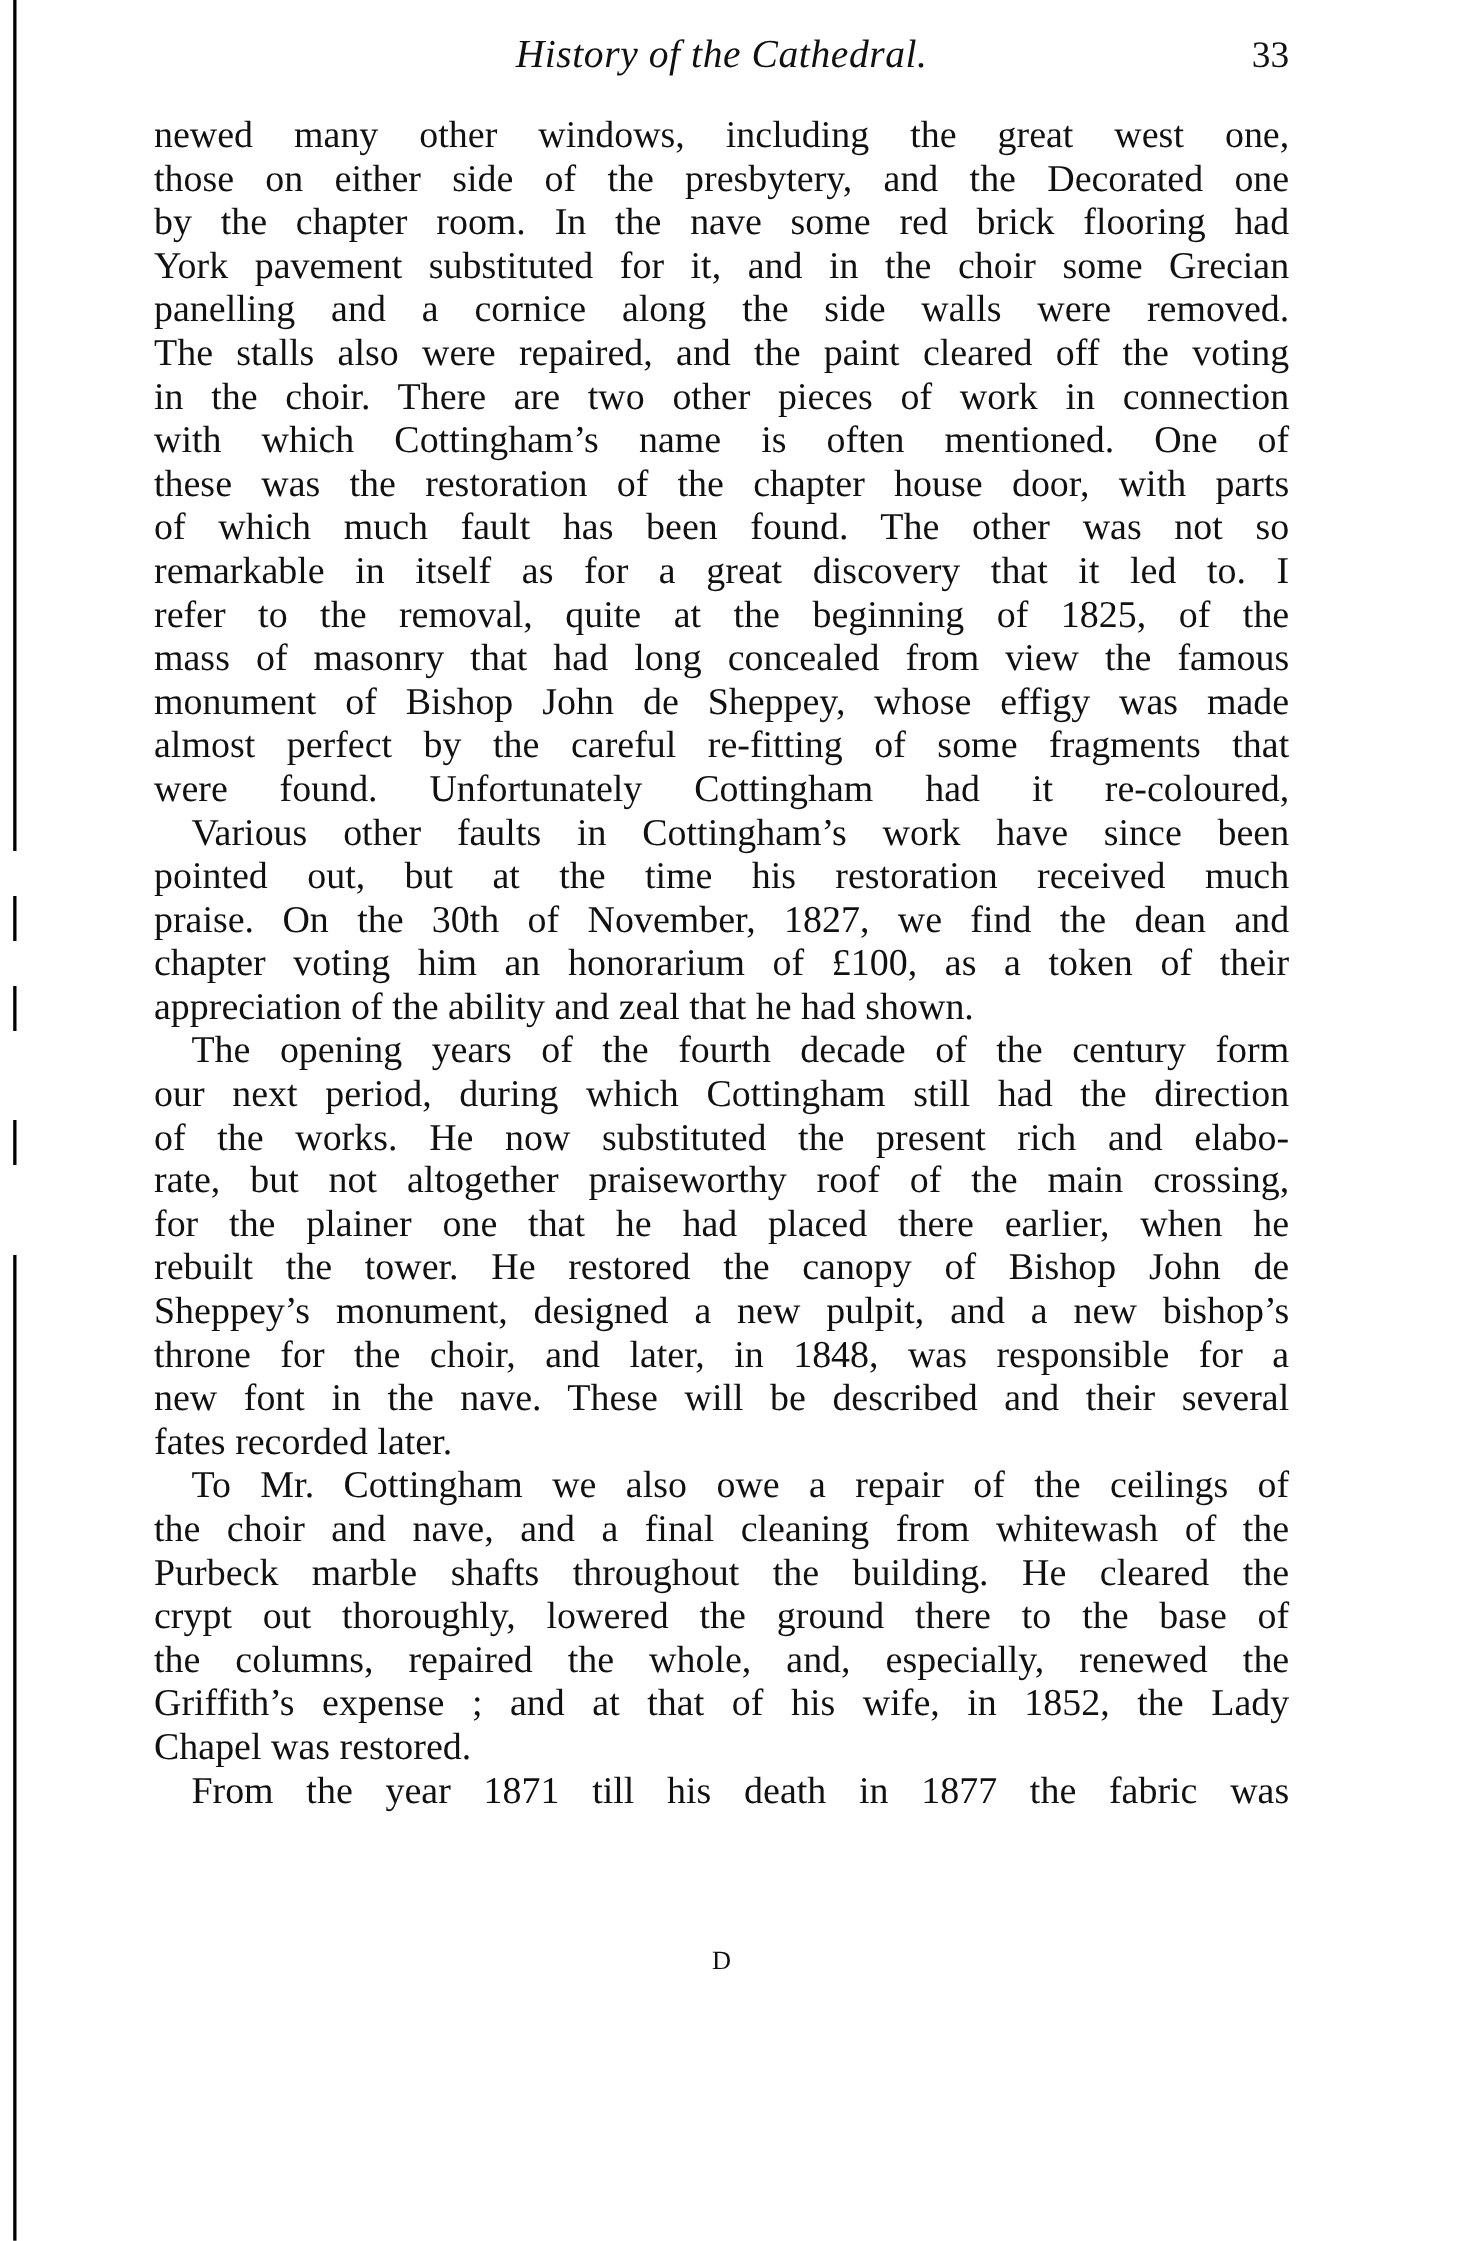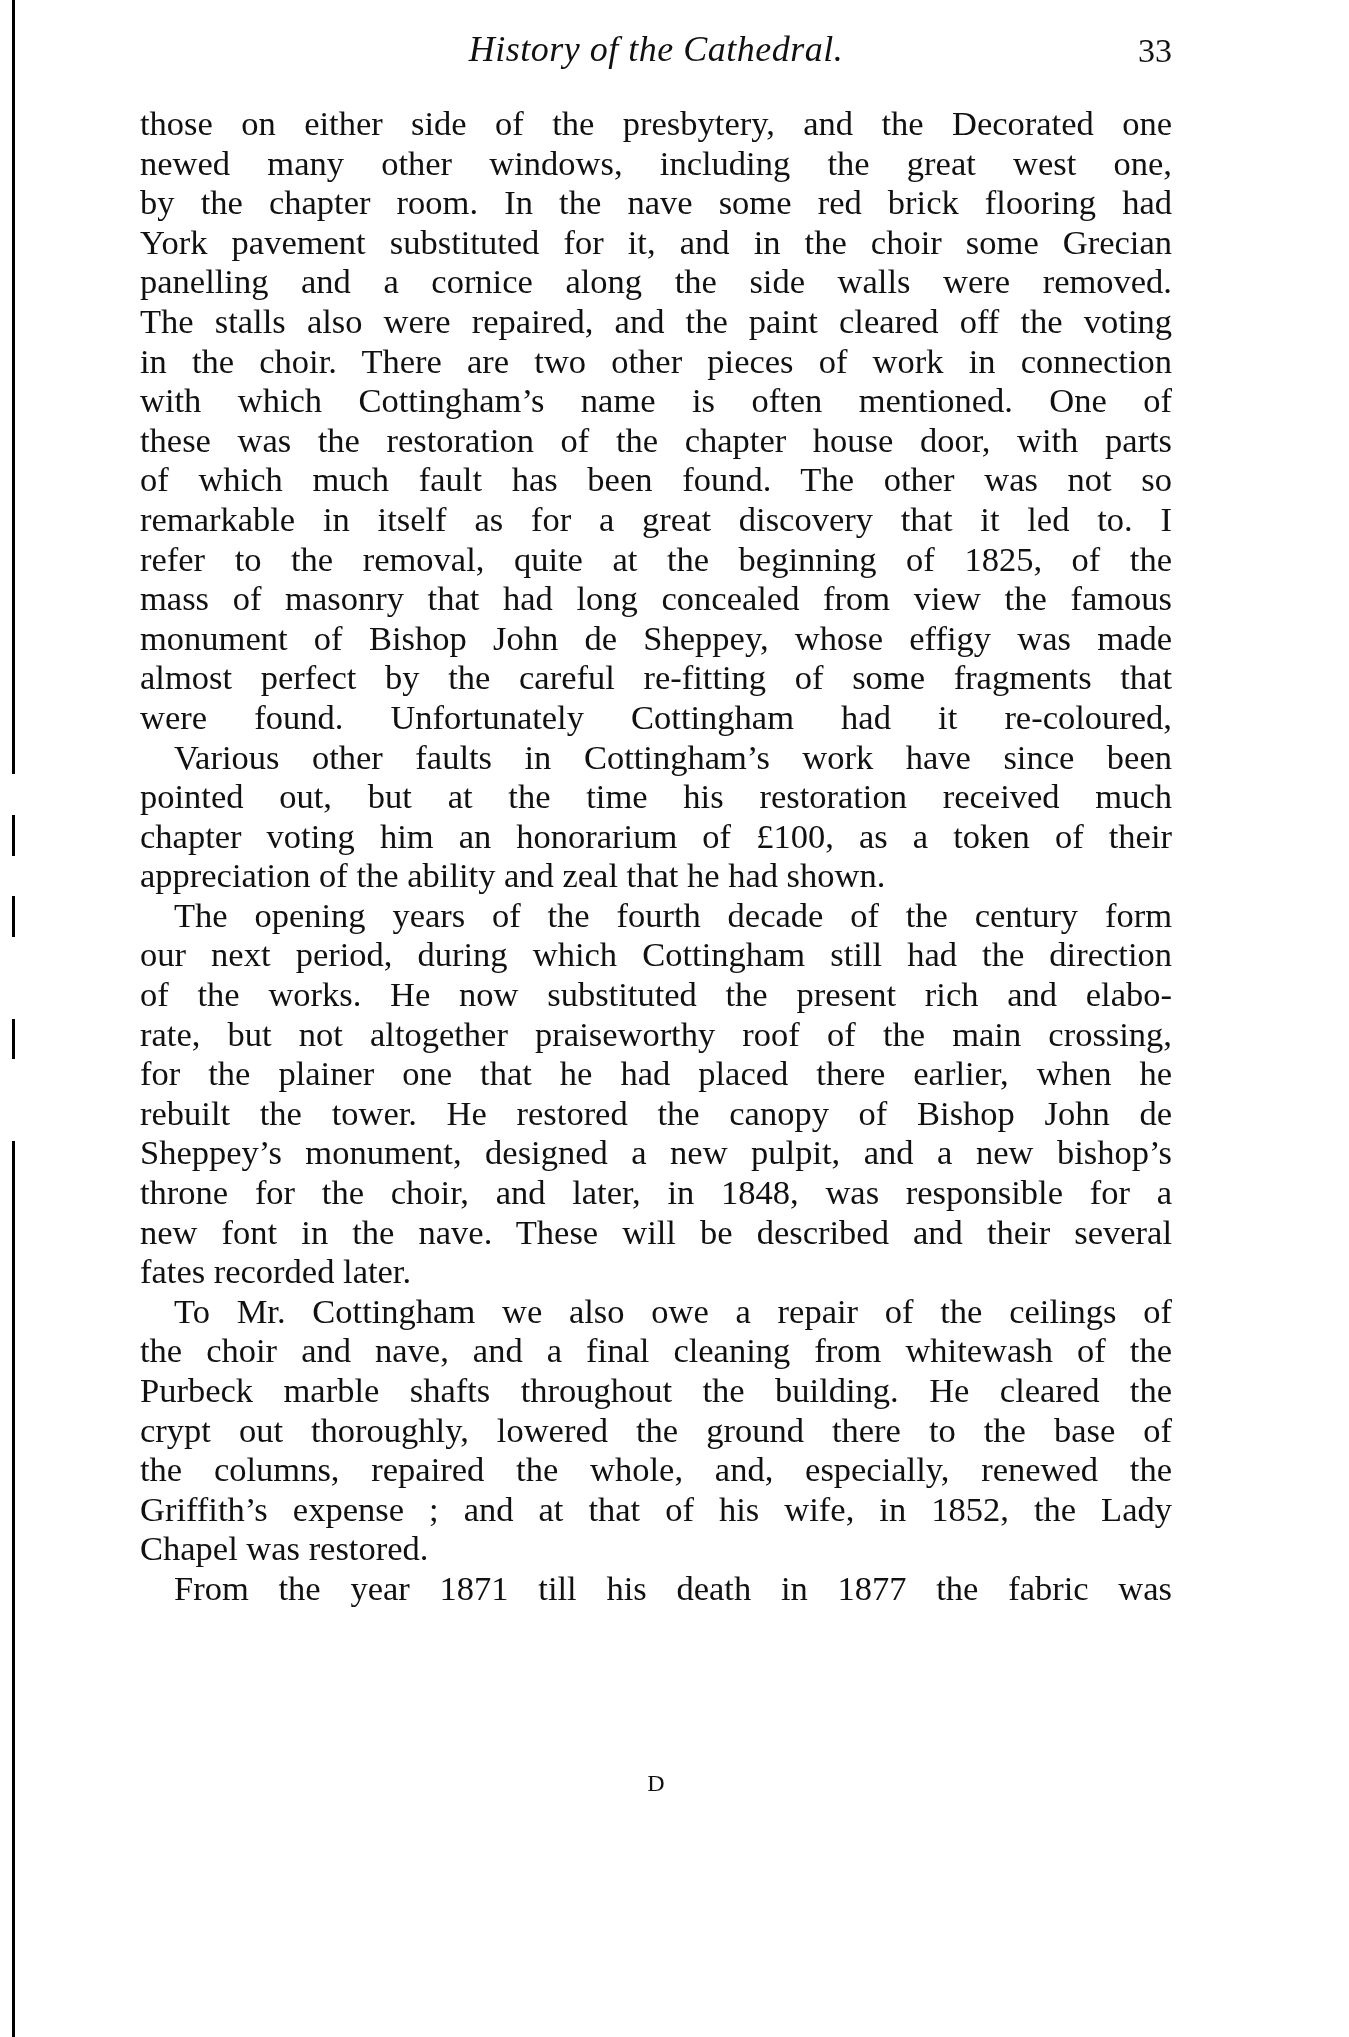--- a/index.html
+++ b/index.html
@@ -93,38 +93,39 @@
 
 <div class="binding-line"></div>
 
 <div class="page">
   <div class="running-head">
     <div class="running-title">History of the Cathedral.</div>
     <div class="page-number">33</div>
   </div>
 
   <div class="body-text" id="body-text">
+      <div class="line" style="white-space: normal;">newed many other windows, including the great west one,</div>
       <div class="line" style="white-space: normal;">those on either side of the presbytery, and the Decorated one</div>
-      <div class="line" style="white-space: normal;">newed many other windows, including the great west one,</div>
       <div class="line" style="white-space: normal;">by the chapter room.  In the nave some red brick flooring had</div>
       <div class="line" style="white-space: normal;">York pavement substituted for it, and in the choir some Grecian</div>
       <div class="line" style="white-space: normal;">panelling and a cornice along the side walls were removed.</div>
       <div class="line" style="white-space: normal;">The stalls also were repaired, and the paint cleared off the voting</div>
       <div class="line" style="white-space: normal;">in the choir.  There are two other pieces of work in connection</div>
       <div class="line" style="white-space: normal;">with which Cottingham’s name is often mentioned.  One of</div>
       <div class="line" style="white-space: normal;">these was the restoration of the chapter house door, with parts</div>
       <div class="line" style="white-space: normal;">of which much fault has been found.  The other was not so</div>
       <div class="line" style="white-space: normal;">remarkable in itself as for a great discovery that it led to.  I</div>
       <div class="line" style="white-space: normal;">refer to the removal, quite at the beginning of 1825, of the</div>
       <div class="line" style="white-space: normal;">mass of masonry that had long concealed from view the famous</div>
       <div class="line" style="white-space: normal;">monument of Bishop John de Sheppey, whose effigy was made</div>
       <div class="line" style="white-space: normal;">almost perfect by the careful re-fitting of some fragments that</div>
       <div class="line" style="white-space: normal;">were found.  Unfortunately Cottingham had it re-coloured,</div>
       <div class="line indent" style="white-space: normal;">Various other faults in Cottingham’s work have since been</div>
       <div class="line" style="white-space: normal;">pointed out, but at the time his restoration received much</div>
+      <div class="line" style="white-space: normal;">praise.  On the 30th of November, 1827, we find the dean and</div>
       <div class="line" style="white-space: normal;">chapter voting him an honorarium of £100, as a token of their</div>
       <div class="line last" style="white-space: normal;">appreciation of the ability and zeal that he had shown.</div>
       <div class="line indent" style="white-space: normal;">The opening years of the fourth decade of the century form</div>
       <div class="line" style="white-space: normal;">our next period, during which Cottingham still had the direction</div>
       <div class="line" style="white-space: normal;">of the works.  He now substituted the present rich and elabo-</div>
       <div class="line" style="white-space: normal;">rate, but not altogether praiseworthy roof of the main crossing,</div>
       <div class="line" style="white-space: normal;">for the plainer one that he had placed there earlier, when he</div>
       <div class="line" style="white-space: normal;">rebuilt the tower.  He restored the canopy of Bishop John de</div>
       <div class="line" style="white-space: normal;">Sheppey’s monument, designed a new pulpit, and a new bishop’s</div>
       <div class="line" style="white-space: normal;">throne for the choir, and later, in 1848, was responsible for a</div>

